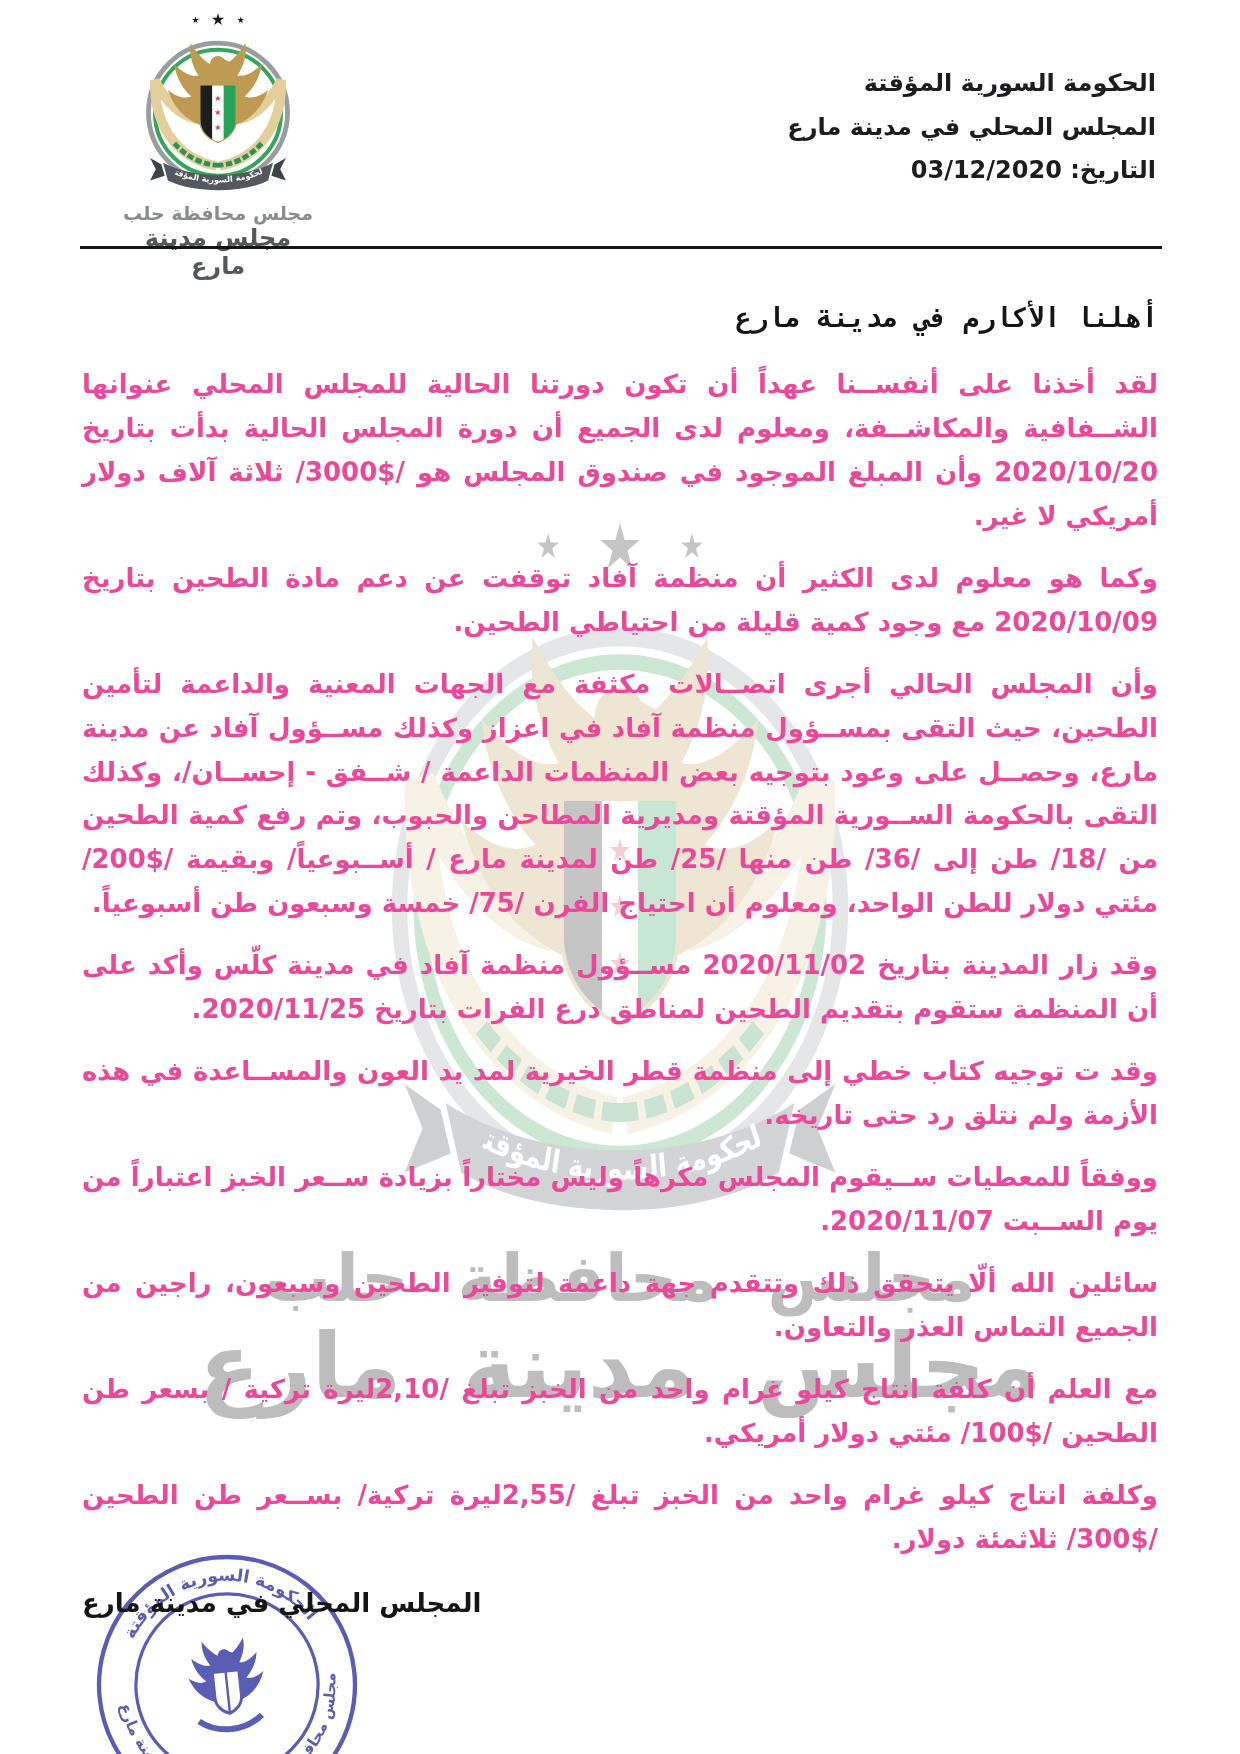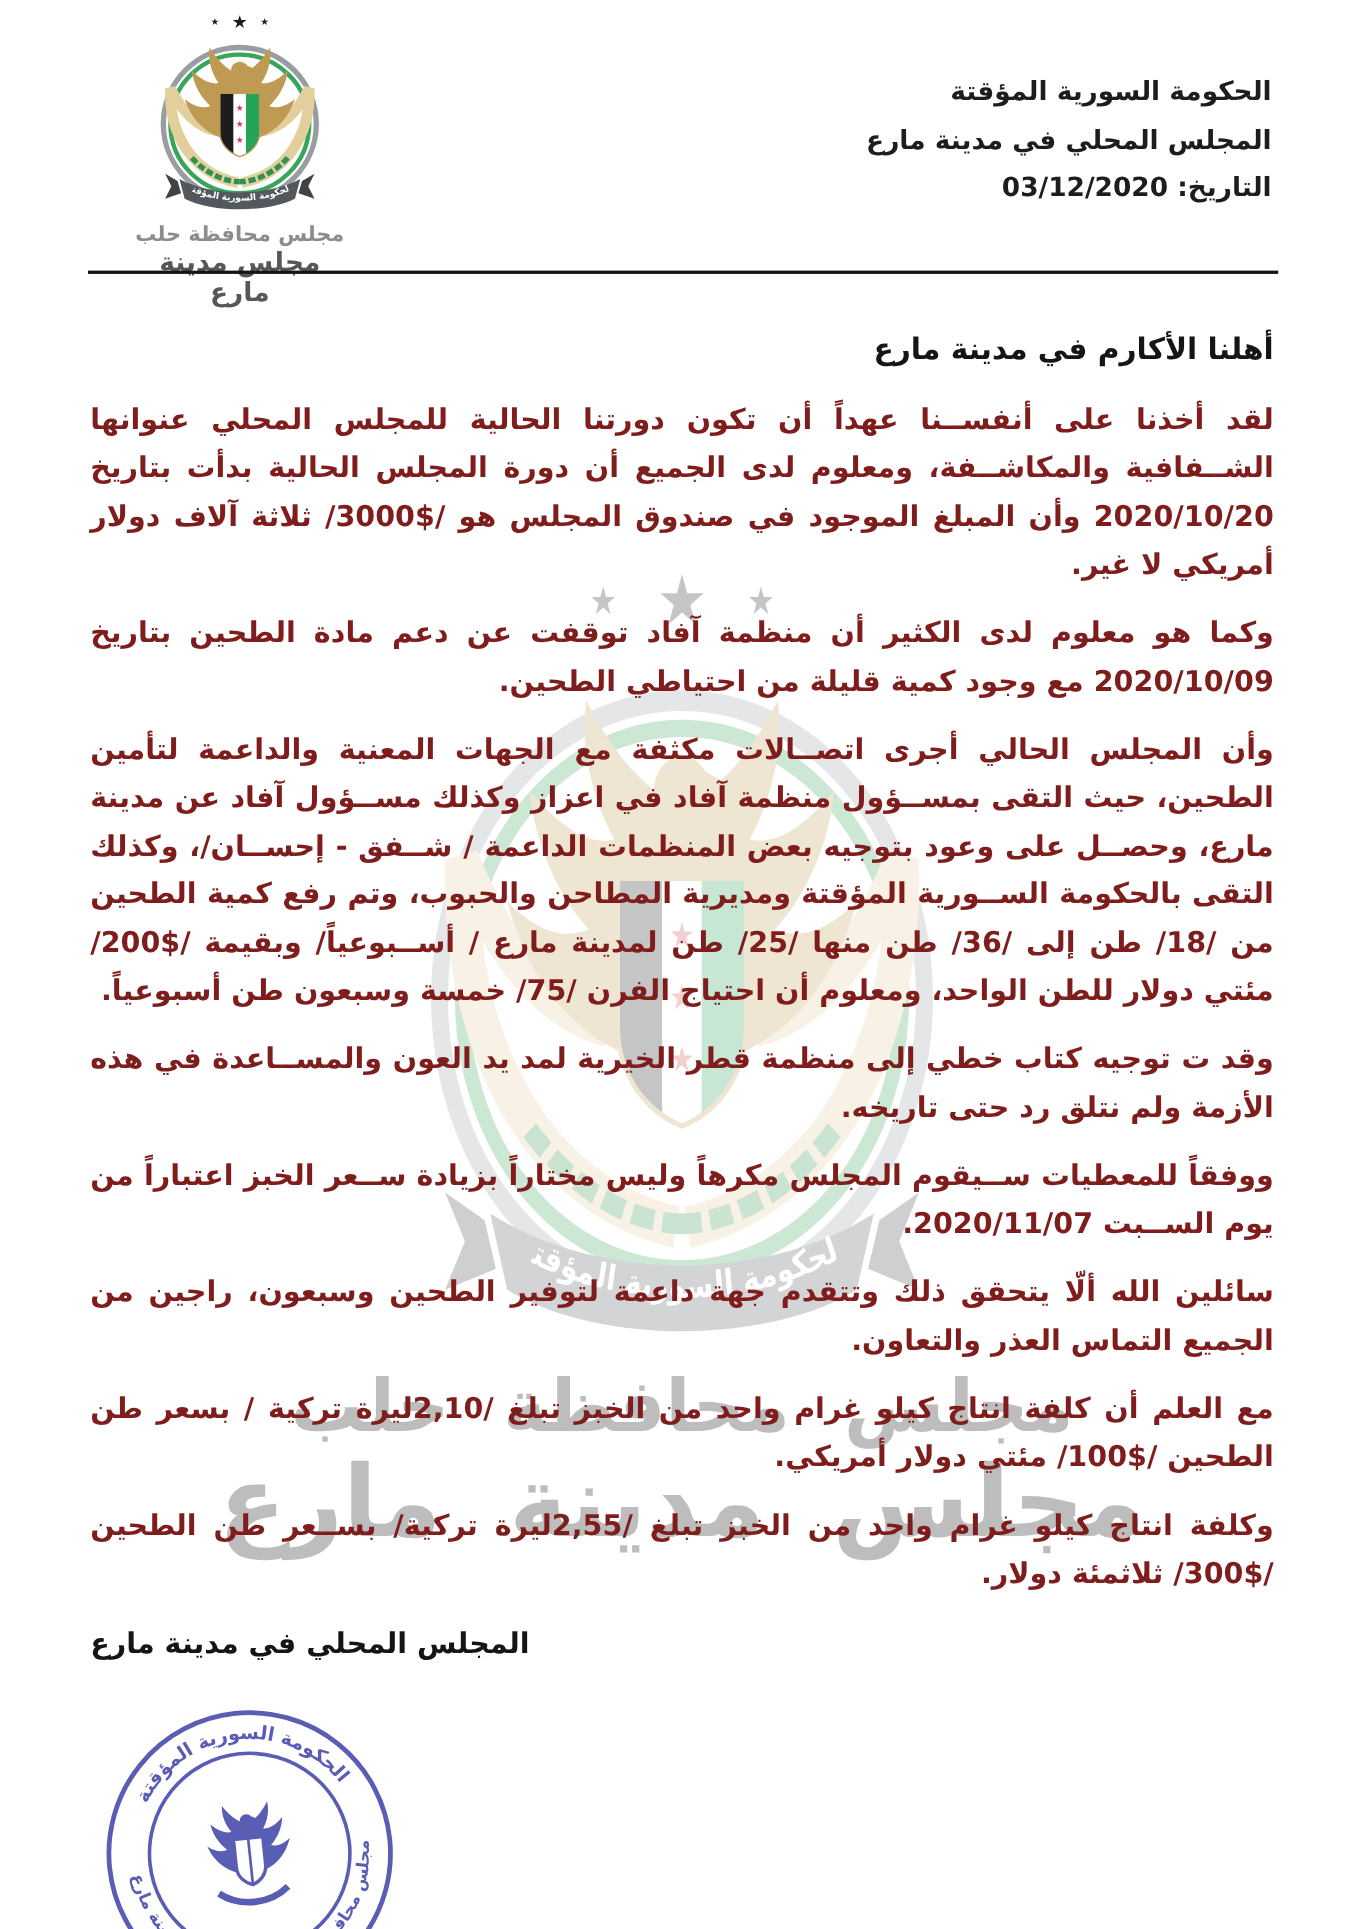--- a/index.html
+++ b/index.html
@@ -18,23 +18,23 @@
   .header{position:relative;height:252px;z-index:3;}
   .logo-block{position:absolute;left:118px;top:6px;width:200px;text-align:center;}
   .logo-block svg{display:block;margin:0 auto;}
   .logo-caption-top{font-size:19px;font-weight:bold;color:#8a8c8e;margin-top:2px;}
   .logo-caption-bottom{font-size:24px;font-weight:bold;color:#55575a;}
   .header-text{position:absolute;top:62px;right:84px;text-align:right;font-weight:bold;
     font-size:24px;line-height:1.82;color:#1d1d1f;}
   .divider{position:absolute;left:80px;right:78px;top:246px;border-top:3px solid #141414;}
   
   .content{position:relative;z-index:3;padding:0 82px;margin-top:50px;}
-  .salutation{font-size:27px;font-weight:bold;margin:0 0 28px 0;}
+  .salutation{font-size:27px;font-weight:bold;margin:0 0 28px 0;font-family:Liberation Mono, monospace;}
   .content p{font-size:26px;font-weight:bold;line-height:1.69;text-align:justify;
-    margin:0 0 18px 0;color:#7f1d1d;}
+    margin:0 0 18px 0;color:#ec4899;}
   .signature{position:relative;z-index:3;padding:0 82px;margin-top:26px;
     font-size:26px;font-weight:bold;text-align:left;}
   
   .stamp{position:absolute;left:86px;top:1544px;width:282px;height:282px;z-index:2;
     transform:rotate(-6deg);opacity:.93;}
   .defs-holder{position:absolute;width:0;height:0;overflow:hidden;}
 </style>
 </head>
 <body>
 
@@ -107,20 +107,21 @@
       <div>التاريخ: 03/12/2020</div>
     </div>
     <div class="divider"></div>
   </div>
 
   <div class="content">
     <div class="salutation">أهلنا الأكارم في مدينة مارع</div>
     <p>لقد أخذنا على أنفســنا عهداً أن تكون دورتنا الحالية للمجلس المحلي عنوانها الشــفافية والمكاشــفة، ومعلوم لدى الجميع أن دورة المجلس الحالية بدأت بتاريخ 2020/10/20 وأن المبلغ الموجود في صندوق المجلس هو /$3000/ ثلاثة آلاف دولار أمريكي لا غير.</p>
     <p>وكما هو معلوم لدى الكثير أن منظمة آفاد توقفت عن دعم مادة الطحين بتاريخ 2020/10/09 مع وجود كمية قليلة من احتياطي الطحين.</p>
     <p>وأن المجلس الحالي أجرى اتصــالات مكثفة مع الجهات المعنية والداعمة لتأمين الطحين، حيث التقى بمســؤول منظمة آفاد في اعزاز وكذلك مســؤول آفاد عن مدينة مارع، وحصــل على وعود بتوجيه بعض المنظمات الداعمة / شــفق - إحســان/، وكذلك التقى بالحكومة الســورية المؤقتة ومديرية المطاحن والحبوب، وتم رفع كمية الطحين من /18/ طن إلى /36/ طن منها /25/ طن لمدينة مارع / أســبوعياً/ وبقيمة /$200/ مئتي دولار للطن الواحد، ومعلوم أن احتياج الفرن /75/ خمسة وسبعون طن أسبوعياً.</p>
+    <p>وقد زار المدينة بتاريخ 2020/11/02 مســؤول منظمة آفاد في مدينة كلّس وأكد على أن المنظمة ستقوم بتقديم الطحين لمناطق درع الفرات بتاريخ 2020/11/25.</p>
     <p>وقد ت توجيه كتاب خطي إلى منظمة قطر الخيرية لمد يد العون والمســاعدة في هذه الأزمة ولم نتلق رد حتى تاريخه.</p>
     <p>ووفقاً للمعطيات ســيقوم المجلس مكرهاً وليس مختاراً بزيادة ســعر الخبز اعتباراً من يوم الســبت 2020/11/07.</p>
     <p>سائلين الله ألّا يتحقق ذلك وتتقدم جهة داعمة لتوفير الطحين وسبعون، راجين من الجميع التماس العذر والتعاون.</p>
     <p>مع العلم أن كلفة انتاج كيلو غرام واحد من الخبز تبلغ /2,10ليرة تركية / بسعر طن الطحين /$100/ مئتي دولار أمريكي.</p>
     <p>وكلفة انتاج كيلو غرام واحد من الخبز تبلغ /2,55ليرة تركية/ بســعر طن الطحين /$300/ ثلاثمئة دولار.</p>
   </div>
 
   <svg class="stamp" viewBox="0 0 260 260">
     <circle cx="130" cy="130" r="118" fill="none" stroke="#4d51ae" stroke-width="4"></circle>
     <circle cx="130" cy="130" r="84" fill="none" stroke="#4d51ae" stroke-width="3"></circle>

